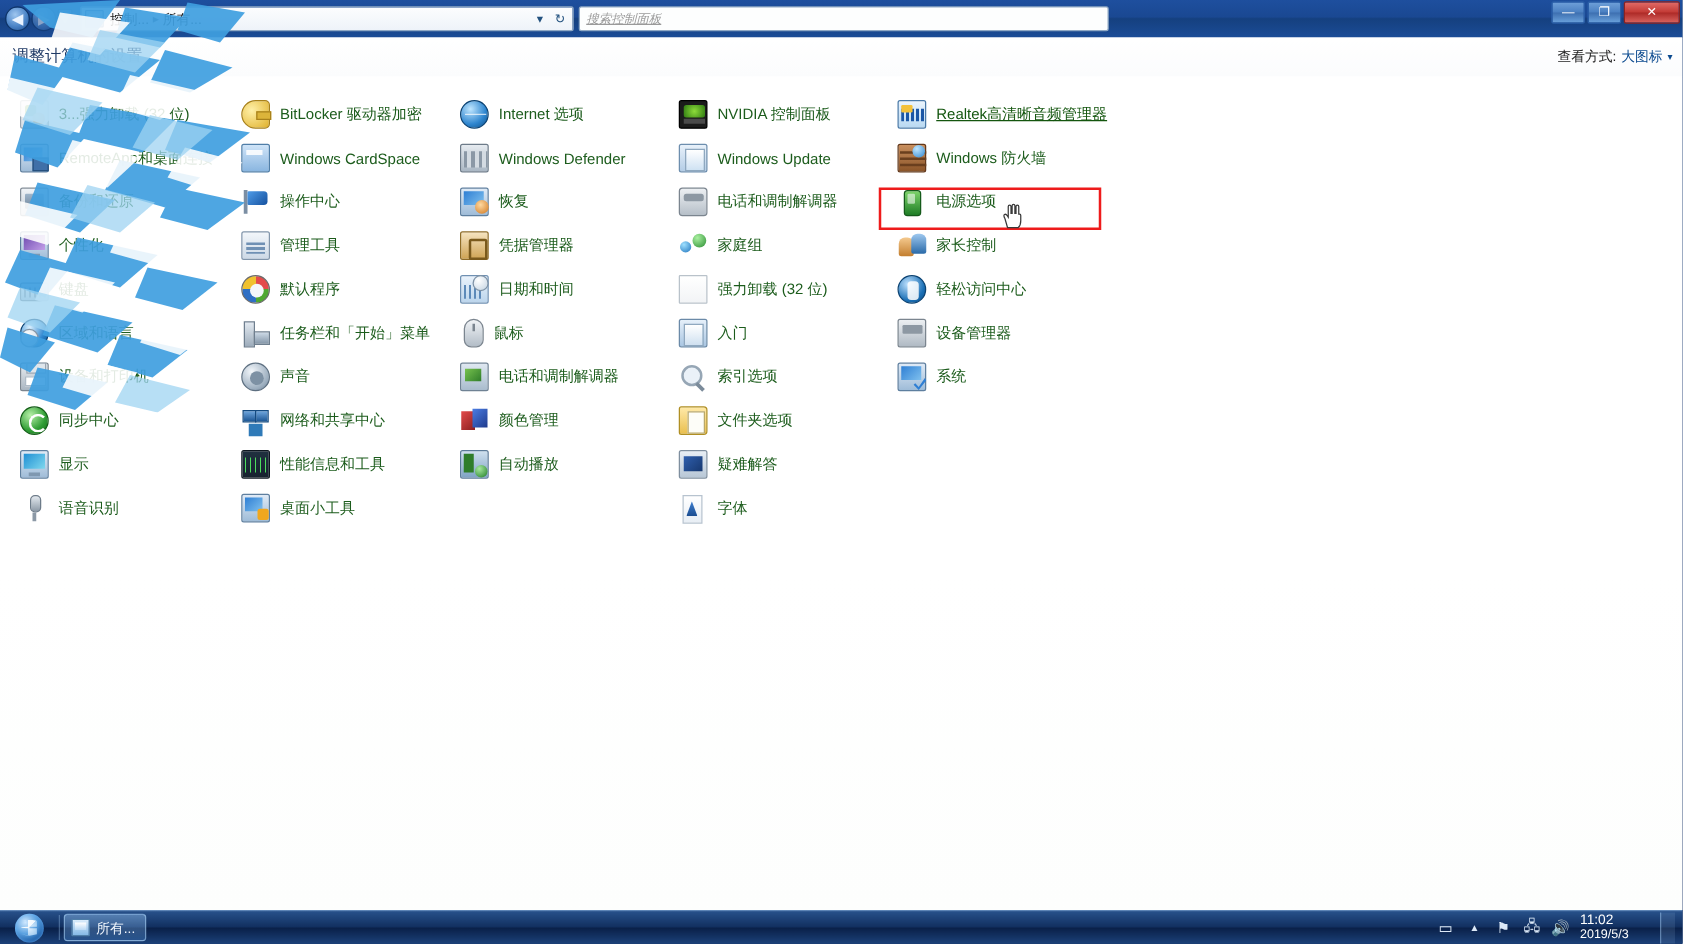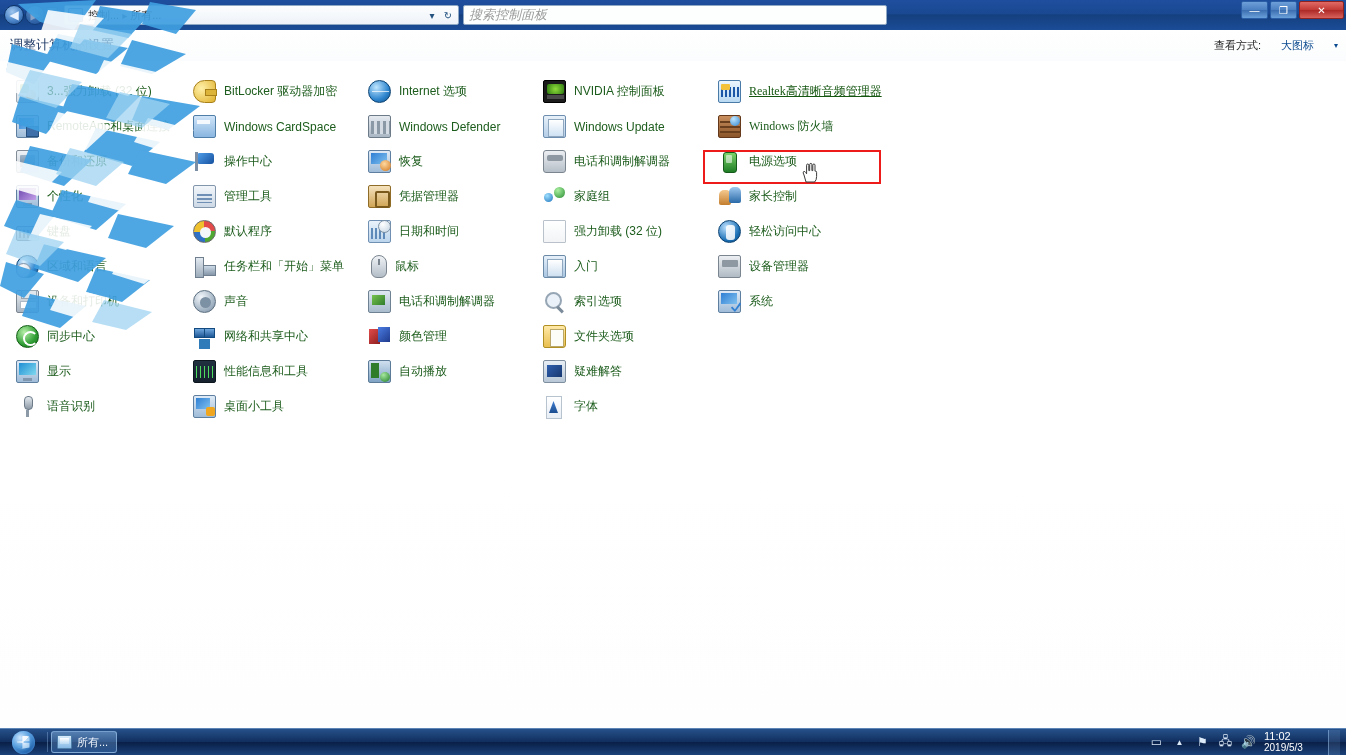--- a/index.html
+++ b/index.html
@@ -63,21 +63,21 @@
   .crumb-sep { color: #4a5d75; font-size: 10px; padding: 0 1px; }
   .crumb-spacer { flex: 1; }
   .crumb-dd, .crumb-refresh {
     width: 16px; text-align: center; color: #23527f; font-size: 10px;
   }
 
   .searchbox {
     height: 20px; margin-left: 4px; flex: 0 0 424px;
     background: #fdfefe; border: 1px solid #8fa8c4; border-radius: 2px;
     display: flex; align-items: center; padding: 0 5px;
-    font-size: 13px; color: #9a9a9a; font-style: italic;
+    font-size: 10px; color: #9a9a9a; font-style: italic; text-decoration: underline;
   }
 
   .win-ctrls { position: absolute; right: 2px; top: 1px; display: flex; gap: 2px; }
   .wbtn {
     width: 27px; height: 18px; border: 1px solid #2a5fa8; border-radius: 2px;
     background: linear-gradient(to bottom,#6e9fd8 0%, #4b80c2 48%, #3d6fb0 52%, #69a0da 100%);
     color: #fff; font-size: 10px; display: flex; align-items: center; justify-content: center;
   }
   .wbtn.close {
     width: 45px;
@@ -90,39 +90,39 @@
     height: 32px; flex: none; position: relative;
     background: linear-gradient(to bottom,#ffffff,#fbfcfd);
     border-bottom: 1px solid transparent;
   }
   .page-title {
     position: absolute; left: 10px; top: 6px;
     font-size: 13px; color: #1f3a66;
   }
   .viewby {
     position: absolute; right: 8px; top: 8px;
-    font-size: 11px; color: #1a1a1a; display: flex; align-items: center; gap: 20px; margin-left: 36px;
+    font-size: 11px; color: #1a1a1a; display: flex; align-items: center; gap: 4px; margin-left: 36px;
   }
   .viewby .vb-label { color: #222; }
   .viewby .vb-value { color: #0b4a8f; }
   .viewby .vb-caret { color: #0b4a8f; font-size: 8px; }
 
   
   .content {
     flex: 1; position: relative;
     background: linear-gradient(to bottom,#ffffff 0%, #ffffff 60%, #fdfefd 100%);
     overflow: hidden;
   }
   .grid {
     position: absolute; left: 0; top: 12px; right: 0;
     display: flex;
   }
   .col { flex: 0 0 175px; }
   .col.c1 { flex: 0 0 185px; padding-left: 8px; }
-  .col.c5 { flex: 0 0 175px; font-family: Liberation Serif, serif; }
+  .col.c5 { flex: 0 0 175px; }
 
   .item {
     height: 35px; display: flex; align-items: center;
     padding-left: 8px; gap: 8px; position: relative;
   }
   .item .label {
     font-size: 12px; color: #1c5c1c; white-space: nowrap;
   }
   .item.hot .label { text-decoration: underline; color: #14560f; }
 

